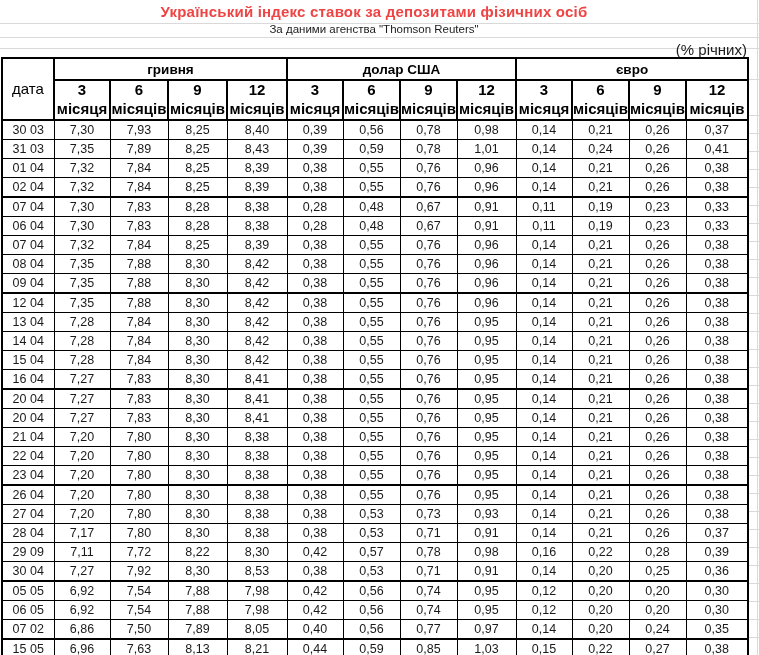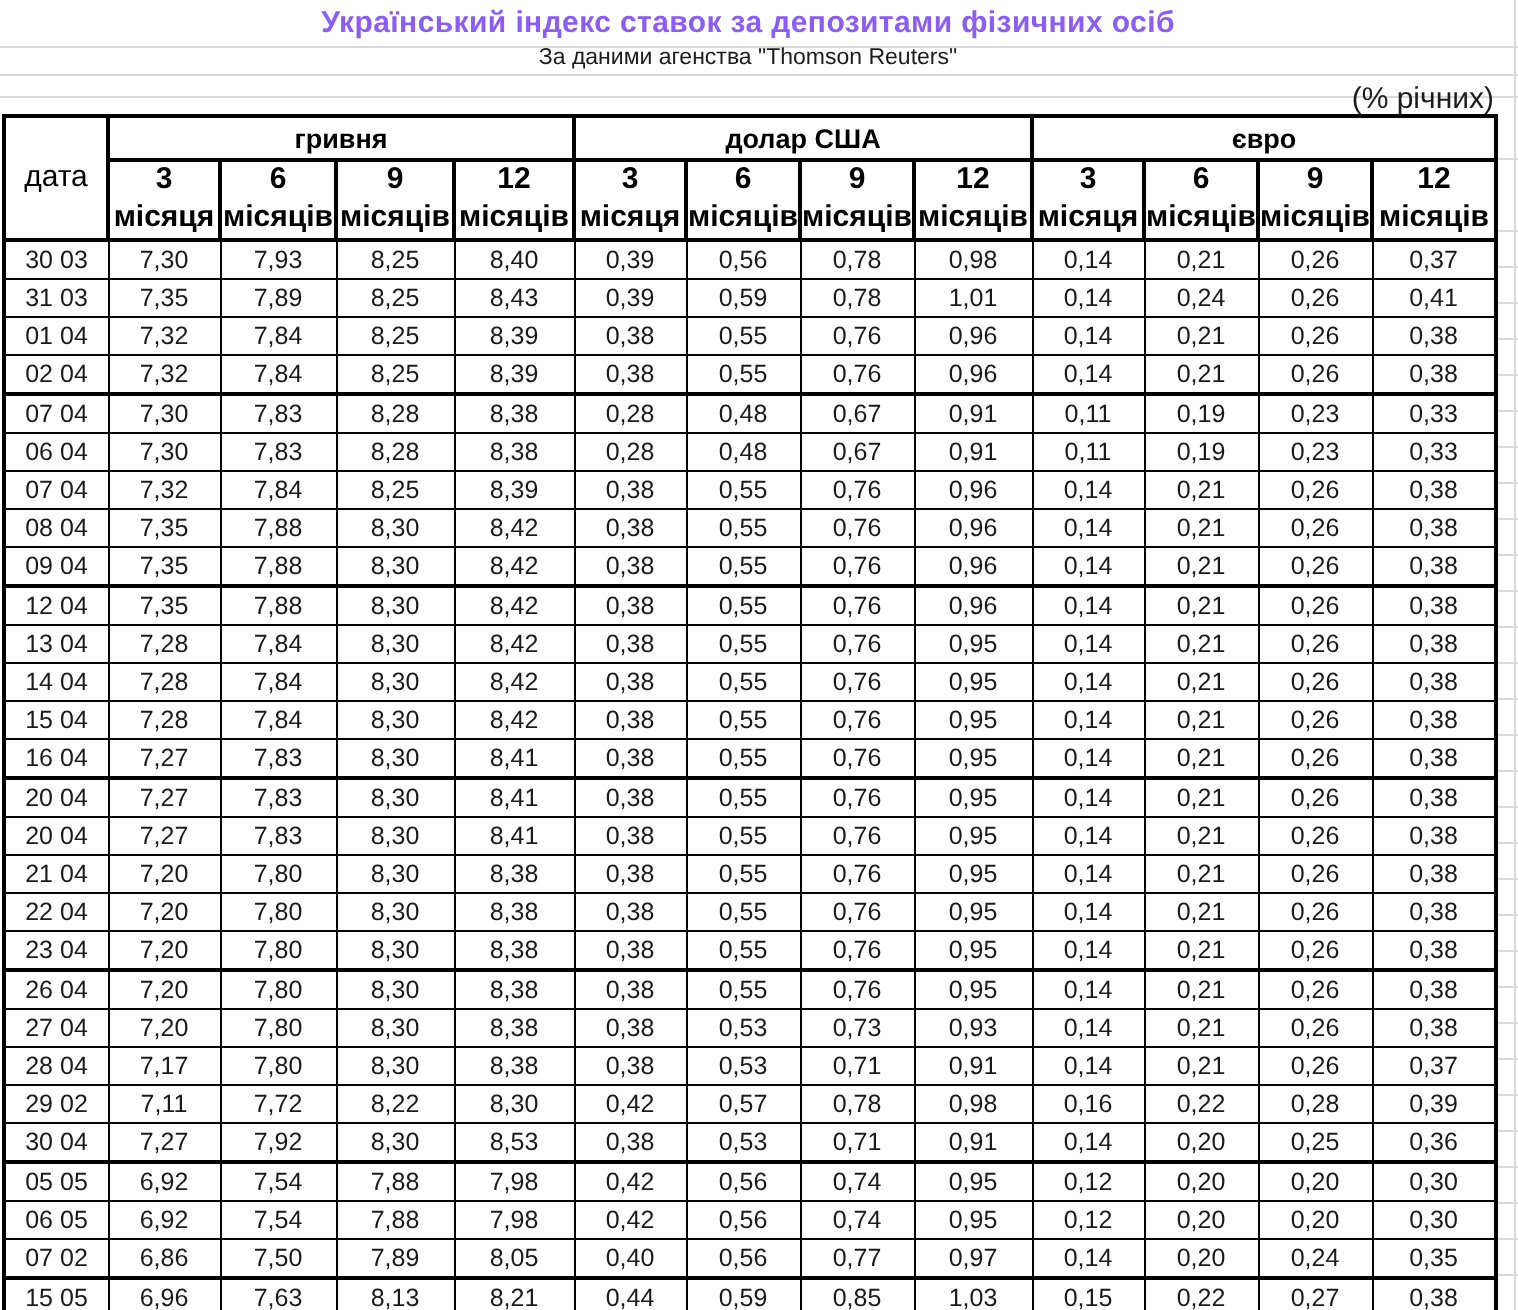--- a/index.html
+++ b/index.html
@@ -7,21 +7,21 @@
     width:759px;height:655px;position:relative;overflow:hidden;
     background:#ffffff;
     font-family:"Liberation Sans", sans-serif;
     color:#1a1a1a;
   }
   .gridline{position:absolute;background:#d9d9d9;}
   .gridline.h{height:1px;}
   .gridline.v{width:1px;}
   .title{
     position:absolute;top:3px;left:0;width:748px;text-align:center;
-    font-size:15px;font-weight:bold;color:#8b5cf6;letter-spacing:0.2px;
+    font-size:15px;font-weight:bold;color:#ef4444;letter-spacing:0.2px;
   }
   .subtitle{
     position:absolute;top:23px;left:0;width:748px;text-align:center;
     font-size:11.5px;color:#1c1c1c;
   }
   .unit-note{
     position:absolute;top:41px;right:12px;
     font-size:15px;color:#1c1c1c;
   }
   table.rates{
@@ -471,21 +471,21 @@
         <td>0,38</td>
         <td>0,53</td>
         <td>0,71</td>
         <td class="thick-r">0,91</td>
         <td>0,14</td>
         <td>0,21</td>
         <td>0,26</td>
         <td class="thick-r">0,37</td>
       </tr>
       <tr>
-        <td class="date-cell">29 02</td>
+        <td class="date-cell">29 09</td>
         <td>7,11</td>
         <td>7,72</td>
         <td>8,22</td>
         <td class="thick-r">8,30</td>
         <td>0,42</td>
         <td>0,57</td>
         <td>0,78</td>
         <td class="thick-r">0,98</td>
         <td>0,16</td>
         <td>0,22</td>

